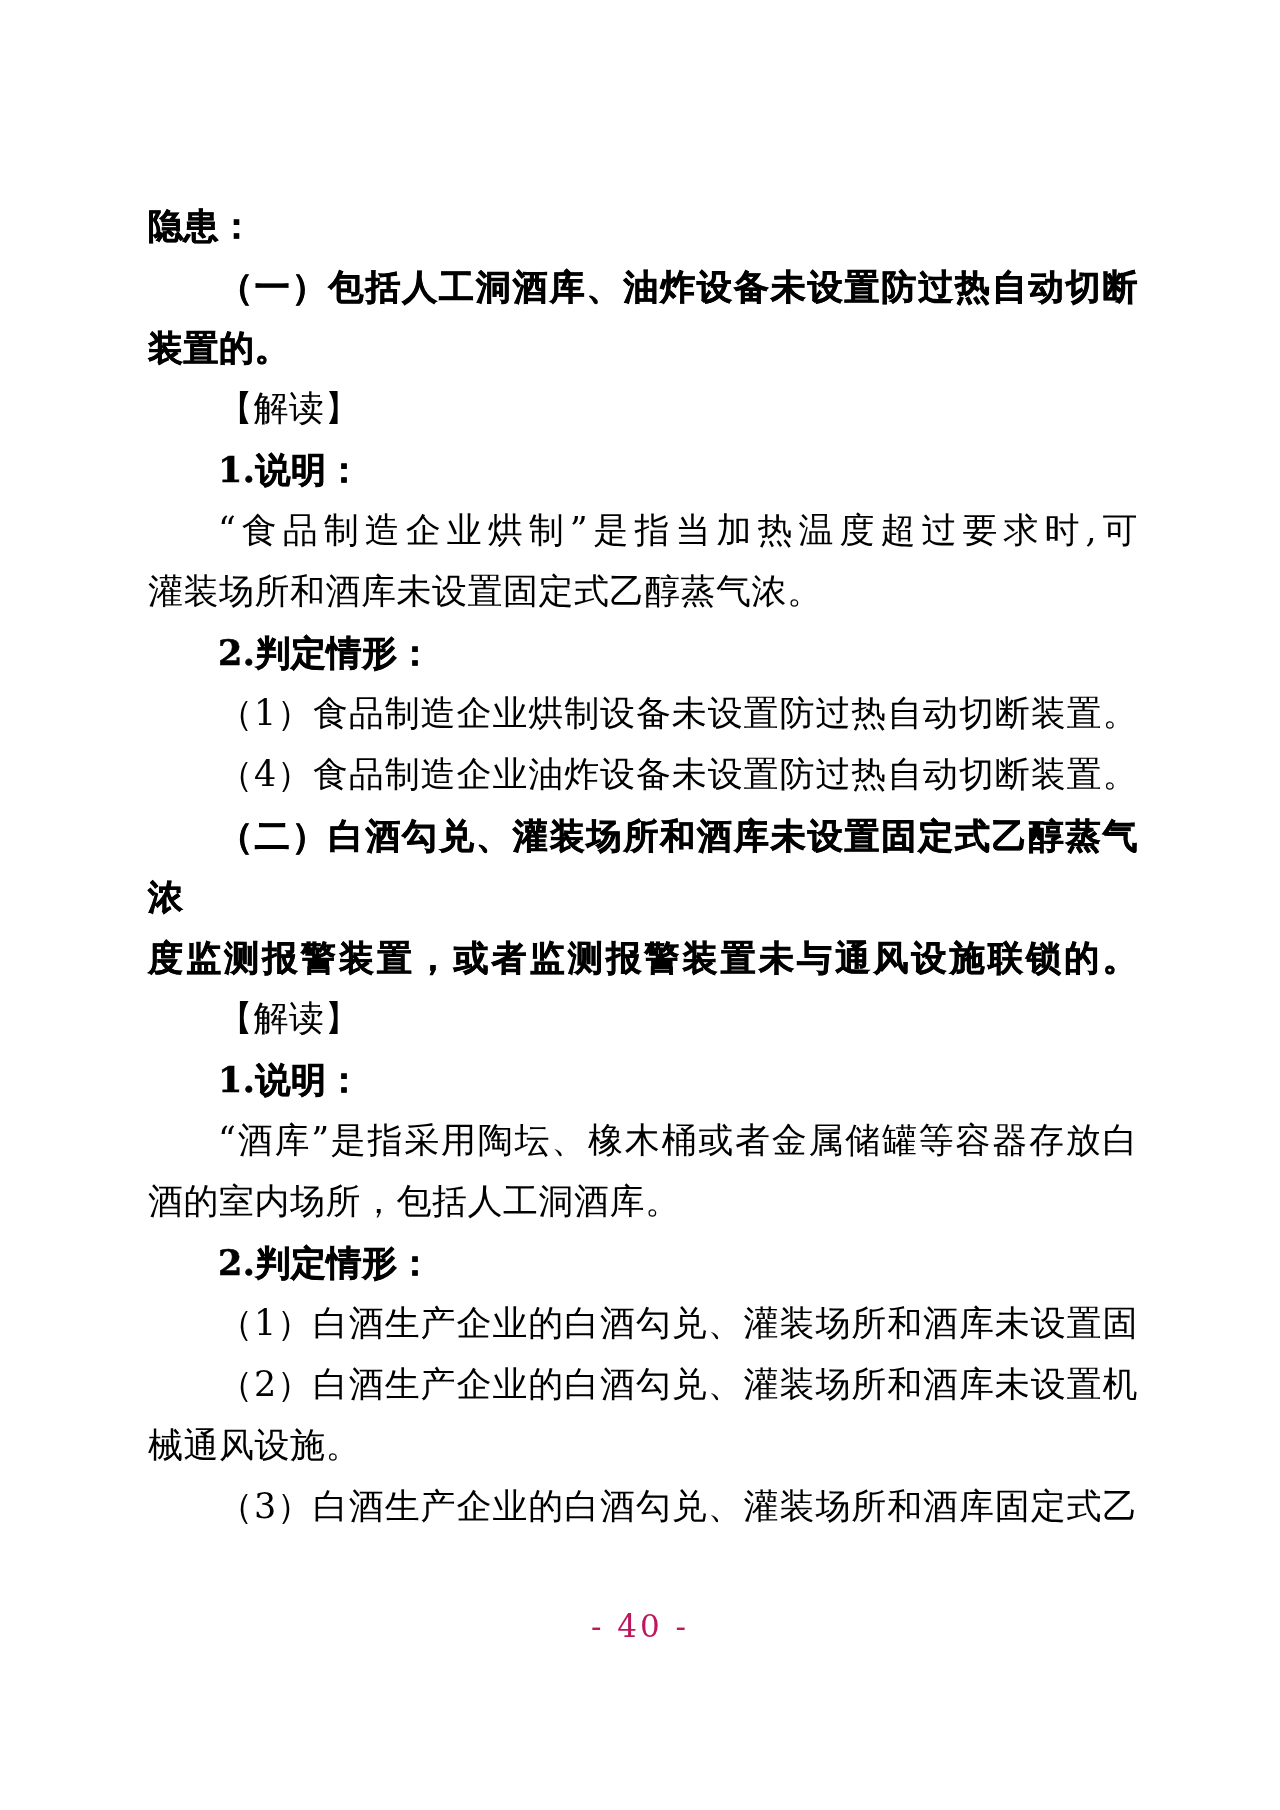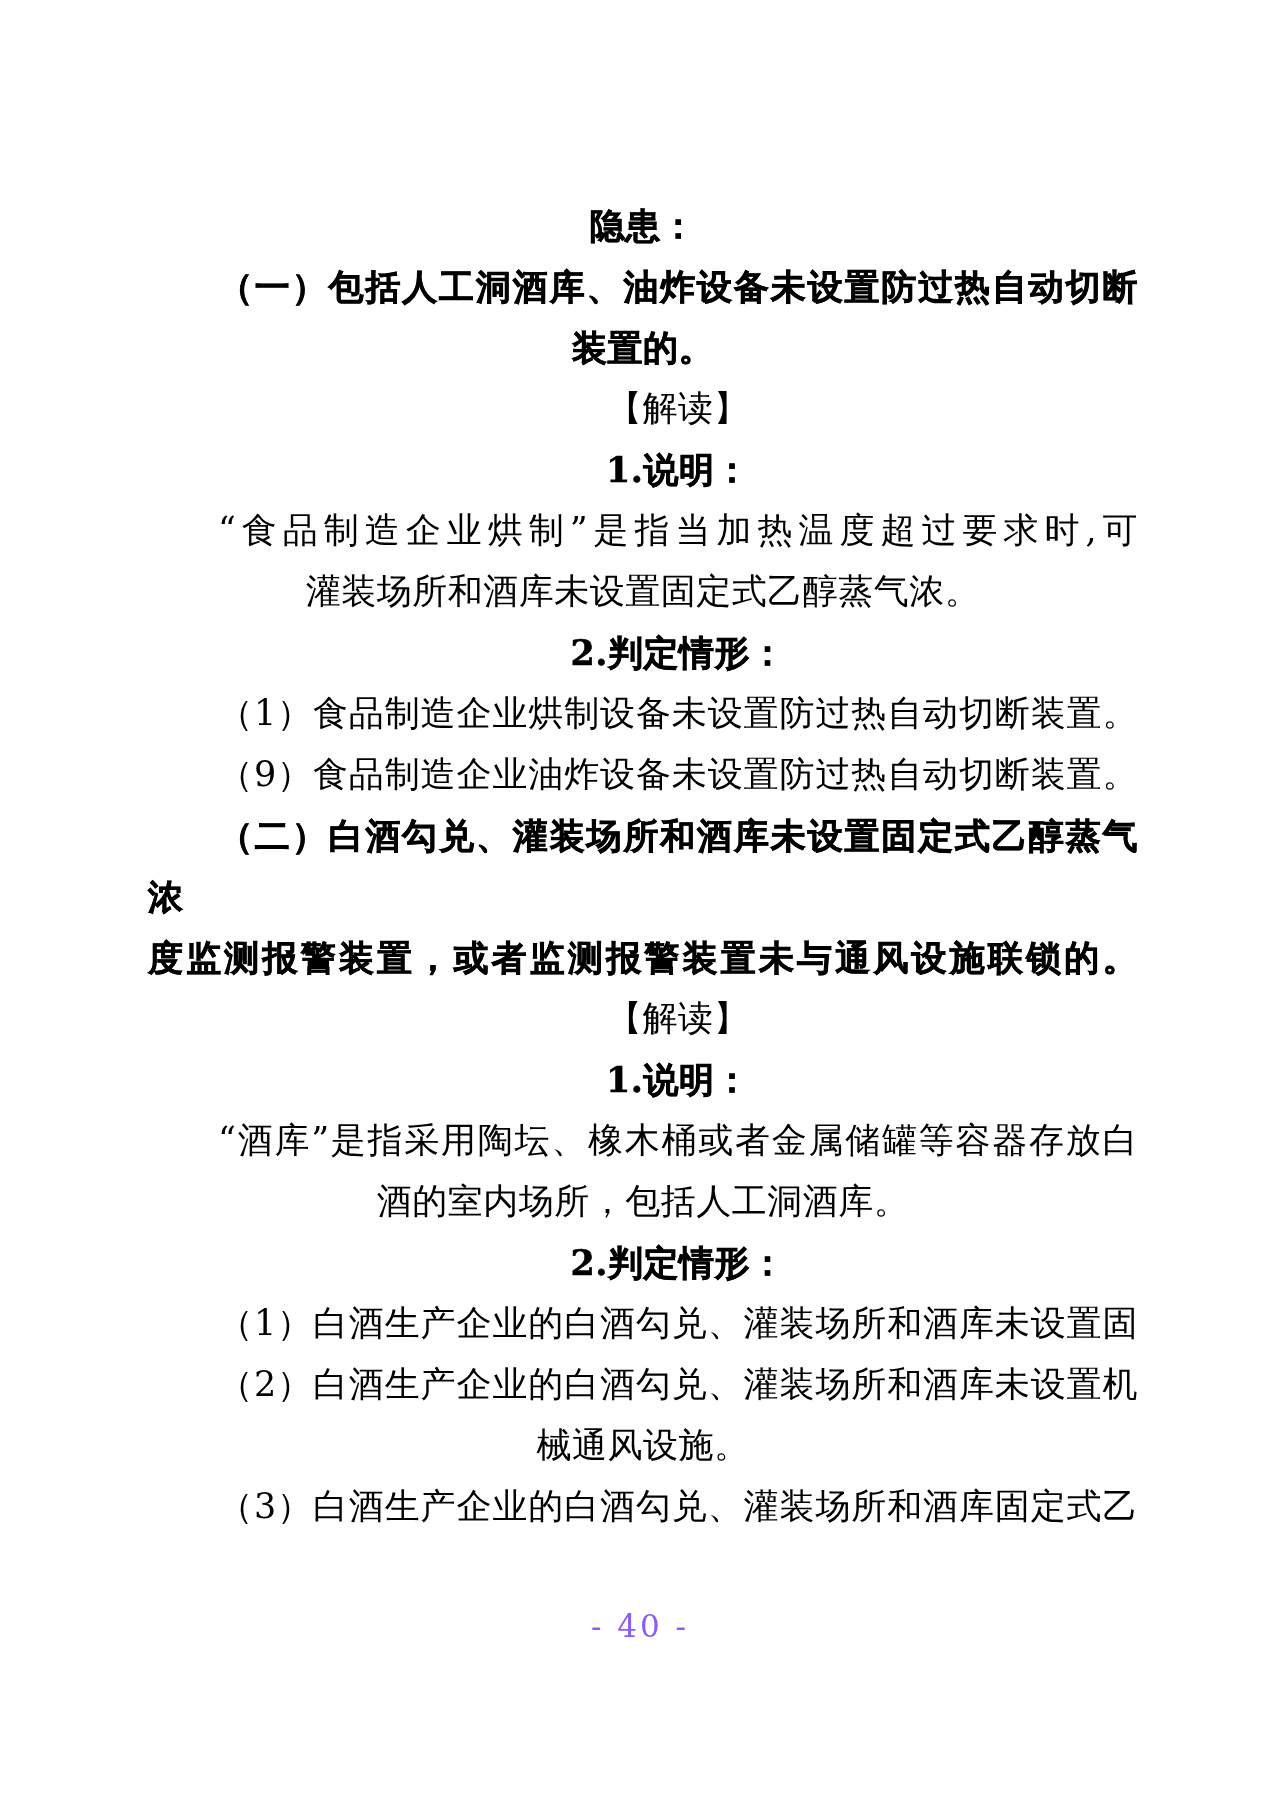--- a/index.html
+++ b/index.html
@@ -19,21 +19,21 @@
   .textblock {
     position: absolute;
     left: 148px;
     top: 195px;
     width: 990px;
     font-size: 35px;
     line-height: 61px;
   }
   .line {
     min-height: 61px;
-    text-align: center;
+    text-align: left;
     font-weight: 400;
     letter-spacing: 0.5px;
   }
   .line.b {
     font-weight: 700;
     -webkit-text-stroke: 0.6px #000;
   }
   .line.ind {
     text-indent: 70px;
   }
@@ -43,38 +43,38 @@
     text-justify: inter-character;
   }
   .footer {
     position: absolute;
     top: 1608px;
     left: 0;
     width: 100%;
     text-align: center;
     font-size: 31px;
     letter-spacing: 3px;
-    color: #8b5cf6;
+    color: #be185d;
   }
 </style>
 </head>
 <body>
 
 <div class="page">
   <div class="textblock">
     <div class="line b">隐患：</div>
     <div class="line b ind fill">（一）包括人工洞酒库、油炸设备未设置防过热自动切断</div>
     <div class="line b">装置的。</div>
     <div class="line ind">【解读】</div>
     <div class="line b ind">1.说明：</div>
     <div class="line ind fill">“食品制造企业烘制”是指当加热温度超过要求时,可</div>
     <div class="line">灌装场所和酒库未设置固定式乙醇蒸气浓。</div>
     <div class="line b ind">2.判定情形：</div>
     <div class="line ind fill">（1）食品制造企业烘制设备未设置防过热自动切断装置。</div>
-    <div class="line ind fill">（9）食品制造企业油炸设备未设置防过热自动切断装置。</div>
+    <div class="line ind fill">（4）食品制造企业油炸设备未设置防过热自动切断装置。</div>
     <div class="line b ind fill">（二）白酒勾兑、灌装场所和酒库未设置固定式乙醇蒸气浓</div>
     <div class="line b fill">度监测报警装置，或者监测报警装置未与通风设施联锁的。</div>
     <div class="line ind">【解读】</div>
     <div class="line b ind">1.说明：</div>
     <div class="line ind fill">“酒库”是指采用陶坛、橡木桶或者金属储罐等容器存放白</div>
     <div class="line">酒的室内场所，包括人工洞酒库。</div>
     <div class="line b ind">2.判定情形：</div>
     <div class="line ind fill">（1）白酒生产企业的白酒勾兑、灌装场所和酒库未设置固</div>
     <div class="line ind fill">（2）白酒生产企业的白酒勾兑、灌装场所和酒库未设置机</div>
     <div class="line">械通风设施。</div>

